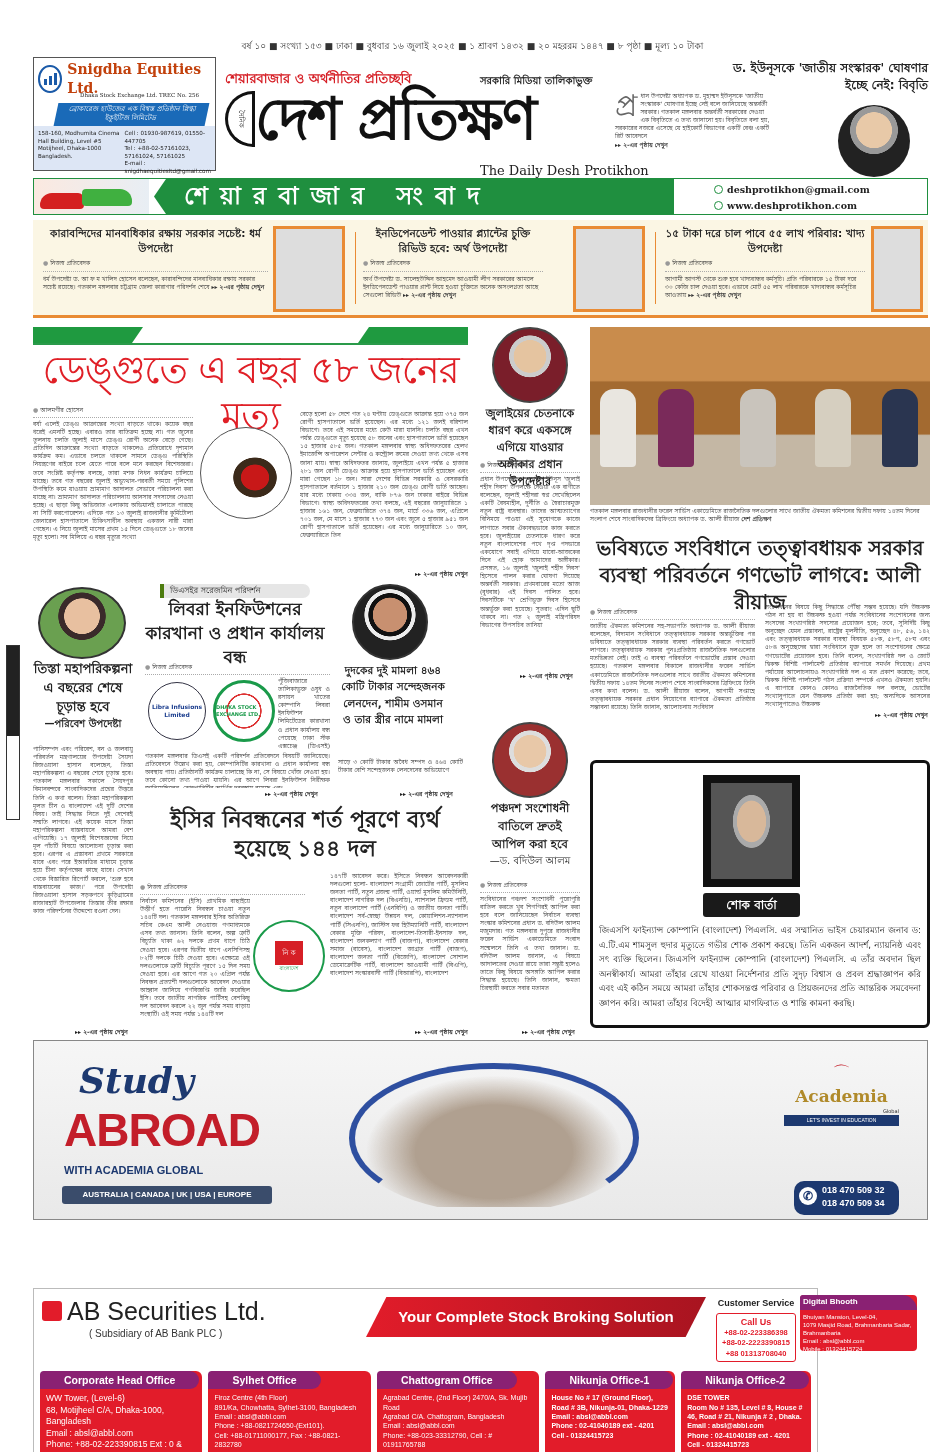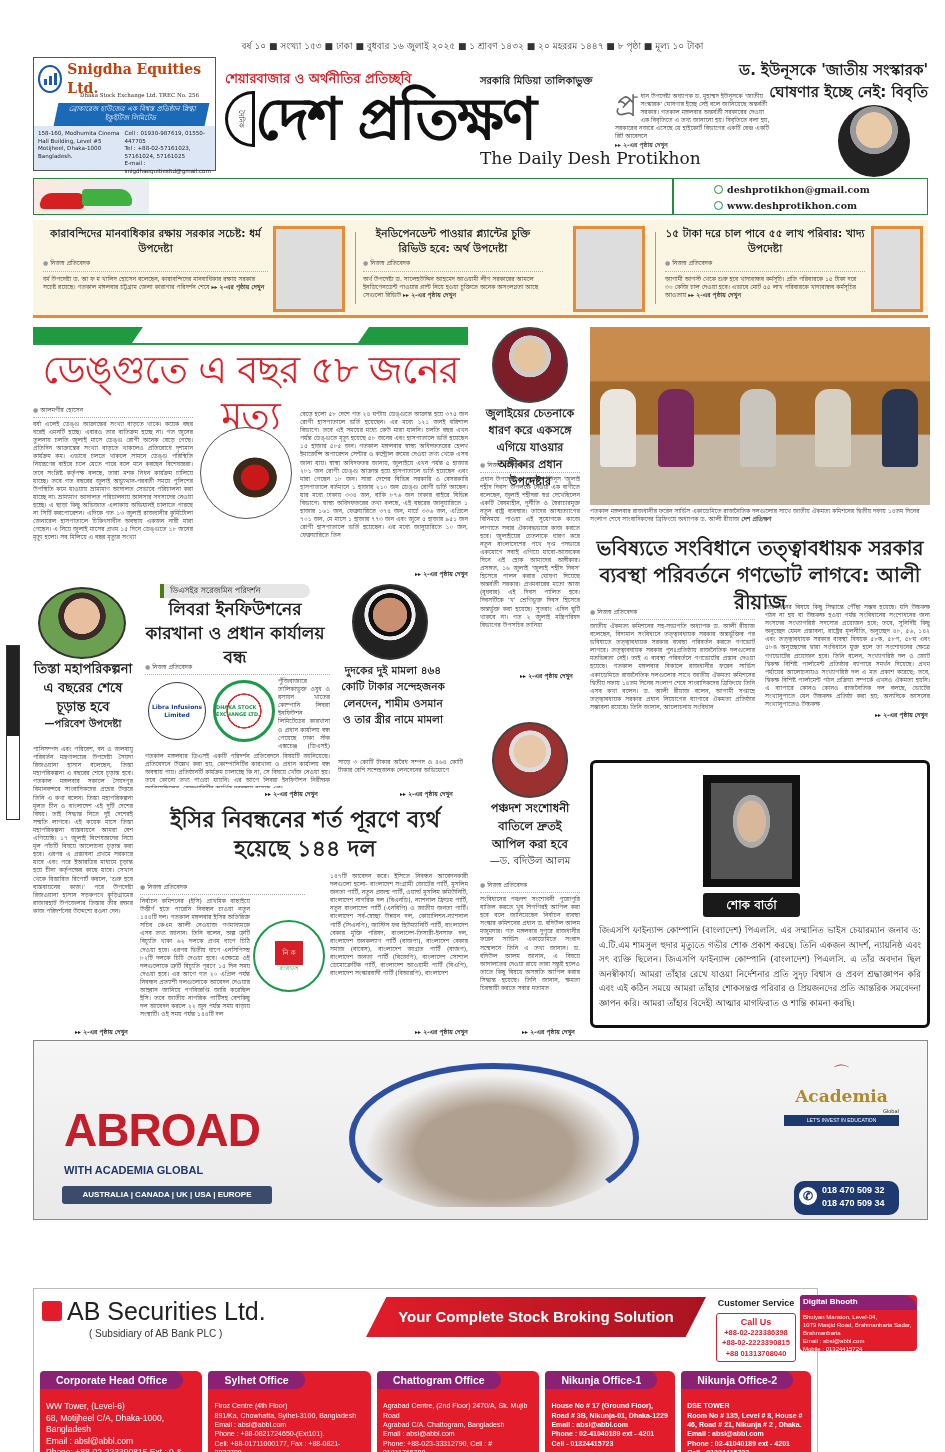--- a/index.html
+++ b/index.html
@@ -14,22 +14,22 @@
 .snig-name{font-family:"DejaVu Serif",serif;color:#c2410c;font-weight:bold;font-size:14px;margin-left:5px}
 .snig-sub{font-family:"DejaVu Serif",serif;font-size:5.5px;text-align:center;margin-top:-8px;margin-left:30px}
 .snig-band{margin:4px 8px 0 22px;background:#1a6ab8;color:#fff;font-size:7px;text-align:center;padding:2px;transform:skewX(-12deg)}
 .snig-contact{background:#dde6f5;position:absolute;left:0;right:0;bottom:0;height:44px;display:flex;font-size:5.6px;padding:4px}
 .snig-contact div{flex:1}
 .tagline-red{left:225px;top:70px;color:#d61f26;font-weight:bold;font-size:13px}
 .tagline-right{left:480px;top:74px;font-size:10px;font-weight:bold}
 .masthead{left:225px;top:88px;width:392px;height:62px;display:flex;align-items:center}
 .dainik{width:30px;height:56px;border:3px solid #111;border-radius:28px 0 0 28px;font-size:7px;writing-mode:vertical-rl;display:flex;align-items:center;justify-content:center}
 .masttitle{font-size:58px;font-weight:bold;letter-spacing:-2px;line-height:1;color:#111}
-.mast-en{left:480px;top:147px;font-family:"DejaVu Serif",serif;font-size:17px}
-.topright-title{left:718px;top:60px;width:210px;text-align:right;font-size:15px;font-weight:bold;line-height:1.45}
+.mast-en{left:480px;top:162px;font-family:"DejaVu Serif",serif;font-size:13px}
+.topright-title{left:718px;top:60px;width:210px;text-align:right;font-size:12px;font-weight:bold;line-height:1.45}
 .topright-body{left:615px;top:92px;width:232px;font-size:6px;color:#333}
 .dropcap{float:left;font-size:30px;line-height:28px;margin-right:3px;color:#666}
 .yunus-photo{left:838px;top:105px;width:72px;height:72px;border-radius:50%;background:radial-gradient(circle at 50% 35%,#e8c9a8 0 30%,#999 31% 40%,#222 41%)}
 
 .sbband{left:33px;top:178px;width:640px;height:37px;border:1px solid #1f8f3f}
 .sb-bull{position:absolute;left:0;top:0;width:115px;height:35px;background:linear-gradient(90deg,#fbe9e0,#e8eef4)}
 .bear{position:absolute;left:6px;top:14px;width:44px;height:16px;background:#d42020;border-radius:12px 6px 4px 4px}
 .bull{position:absolute;left:48px;top:10px;width:50px;height:17px;background:#40b040;border-radius:4px 12px 4px 4px}
 .sb-title{position:absolute;left:120px;top:0;right:0;height:35px;background:#1f8f3f;clip-path:polygon(12px 0,100% 0,100% 100%,12px 100%,0 50%);color:#fff;font-size:24px;font-weight:bold;letter-spacing:12px;padding-left:30px;line-height:35px}
 .contact-box{left:673px;top:178px;width:255px;height:37px;border:1px solid #1f8f3f;font-family:"DejaVu Serif",serif;font-size:9.5px;font-weight:bold;padding:3px 0 0 40px;line-height:16px}
@@ -103,21 +103,21 @@
 .ab-logo{position:absolute;left:8px;top:12px;width:20px;height:20px;background:#e21c2a;border-radius:3px}
 .ab-name{position:absolute;left:33px;top:6px;font-size:25px;color:#222}
 .ab-sub{position:absolute;left:55px;top:38px;font-size:10px;color:#333}
 .ab-slogan{position:absolute;left:332px;top:8px;width:340px;height:40px;background:linear-gradient(90deg,#e21c2a,#a81420);color:#fff;font-weight:bold;font-size:15px;line-height:40px;text-align:center;clip-path:polygon(6% 0,100% 0,94% 100%,0 100%)}
 .cust{position:absolute;left:682px;top:8px;width:80px;text-align:center;font-size:9px;font-weight:bold;color:#222}
 .cust .call{border:1px solid #e21c2a;border-radius:3px;color:#e21c2a;font-size:7.5px;padding:2px;line-height:1.35;margin-top:4px}
 .digital{position:absolute;left:766px;top:6px;width:117px;height:56px;background:#e21c2a;color:#fff;border-radius:4px;font-size:6px;padding:2px 3px;line-height:1.35}
 .digital .dt{background:#8a2173;margin:-2px -3px 3px;padding:2px 3px;font-size:8px;font-weight:bold;border-radius:4px 20px 0 0}
 .offices{position:absolute;left:6px;top:82px;right:6px;display:flex;gap:6px}
 .office{background:#e21c2a;color:#fff;border-radius:6px;height:92px;font-size:7px;line-height:1.35;padding:0 6px 4px}
-.office .ot{display:inline-block;background:#8a2173;margin:0 -6px 12px;padding:2px 16px;font-size:10.5px;font-weight:bold;border-radius:6px 14px 14px 0}
+.office .ot{display:inline-block;background:#8a2173;margin:0 -6px 4px;padding:2px 24px;font-size:10.5px;font-weight:bold;border-radius:6px 14px 14px 0}
 .office .ol{font-weight:bold}
 .abfoot{position:absolute;left:0;right:0;bottom:14px;height:5px;background:linear-gradient(90deg,#c4161c 0 60%,#ee5a2a 60%)}
 </style>
 </head>
 <body>
 
 <div class="abs dateline">বর্ষ ১০ ■ সংখ্যা ১৫৩ ■ ঢাকা ■ বুধবার ১৬ জুলাই ২০২৫ ■ ১ শ্রাবণ ১৪৩২ ■ ২০ মহররম ১৪৪৭ ■ ৮ পৃষ্ঠা ■ মূল্য ১০ টাকা</div>
 
 <div class="abs snigdha">
   <div class="snig-top">
@@ -154,20 +154,21 @@
   <span style="display:block;padding-right:75px">ধান উপদেষ্টা অধ্যাপক ড. মুহাম্মদ ইউনূসকে 'জাতীয় সংস্কারক' ঘোষণার ইচ্ছে নেই বলে জানিয়েছে অন্তর্বর্তী সরকার। গতকাল মঙ্গলবার অন্তর্বর্তী সরকারের দেওয়া এক বিবৃতিতে এ তথ্য জানানো হয়। বিবৃতিতে বলা হয়, সরকারের নজরে এসেছে যে হাইকোর্ট বিভাগের একটি বেঞ্চ একটি রিট আবেদনে</span>
   <span class="more">২-এর পৃষ্ঠায় দেখুন</span>
 </div>
 <div class="abs yunus-photo"></div>
 
 <div class="abs sbband">
   <div class="sb-bull">
     <div class="bear"></div>
     <div class="bull"></div>
   </div>
+  <div class="sb-title">শেয়ারবাজার সংবাদ</div>
 </div>
 <div class="abs contact-box">
   <div><span class="ic"></span><span>deshprotikhon@gmail.com</span></div>
   <div><span class="ic"></span><span>www.deshprotikhon.com</span></div>
 </div>
 
 <div class="abs strip">
   <div class="strip-item" style="left:10px;width:225px">
     <div class="strip-title">কারাবন্দিদের মানবাধিকার রক্ষায় সরকার সচেষ্ট: ধর্ম উপদেষ্টা</div>
     <div class="byline">নিজস্ব প্রতিবেদক</div>
@@ -270,20 +271,21 @@
 
 <div class="abs shok">
   <div class="shok-photo">
       <div></div>
     </div>
   <div class="shok-title">শোক বার্তা</div>
   <div class="shok-body">জিএসপি ফাইন্যান্স কোম্পানি (বাংলাদেশ) পিএলসি. এর সম্মানিত ভাইস চেয়ারম্যান জনাব ড: এ.টি.এম শামসুল হুদার মৃত্যুতে গভীর শোক প্রকাশ করছে। তিনি একজন আদর্শ, ন্যায়নিষ্ঠ এবং সৎ ব্যক্তি ছিলেন। জিএসপি ফাইন্যান্স কোম্পানি (বাংলাদেশ) পিএলসি. এ তাঁর অবদান ছিল অনস্বীকার্য। আমরা তাঁহার রেখে যাওয়া নির্দেশনার প্রতি সুদৃঢ় বিশ্বাস ও প্রবল শ্রদ্ধাজ্ঞাপন করি এবং এই কঠিন সময়ে আমরা তাঁহার শোকসন্তপ্ত পরিবার ও প্রিয়জনদের প্রতি আন্তরিক সমবেদনা জ্ঞাপন করি। আমরা তাঁহার বিদেহী আত্মার মাগফিরাত ও শান্তি কামনা করছি।</div>
 </div>
 
 <div class="abs adbox">
+  <div class="study">Study</div>
   <div class="abroad">ABROAD</div>
   <div class="with">WITH ACADEMIA GLOBAL</div>
   <div class="countries">AUSTRALIA | CANADA | UK | USA | EUROPE</div>
   <div class="students"></div>
   <div class="acad-logo">
     <div style="color:#c31e2a;font-size:18px">⌒</div>
     <div class="nm">Academia</div>
     <div style="font-size:5px;text-align:right">Global</div>
     <div class="tg">LET'S INVEST IN EDUCATION</div>
   </div>

